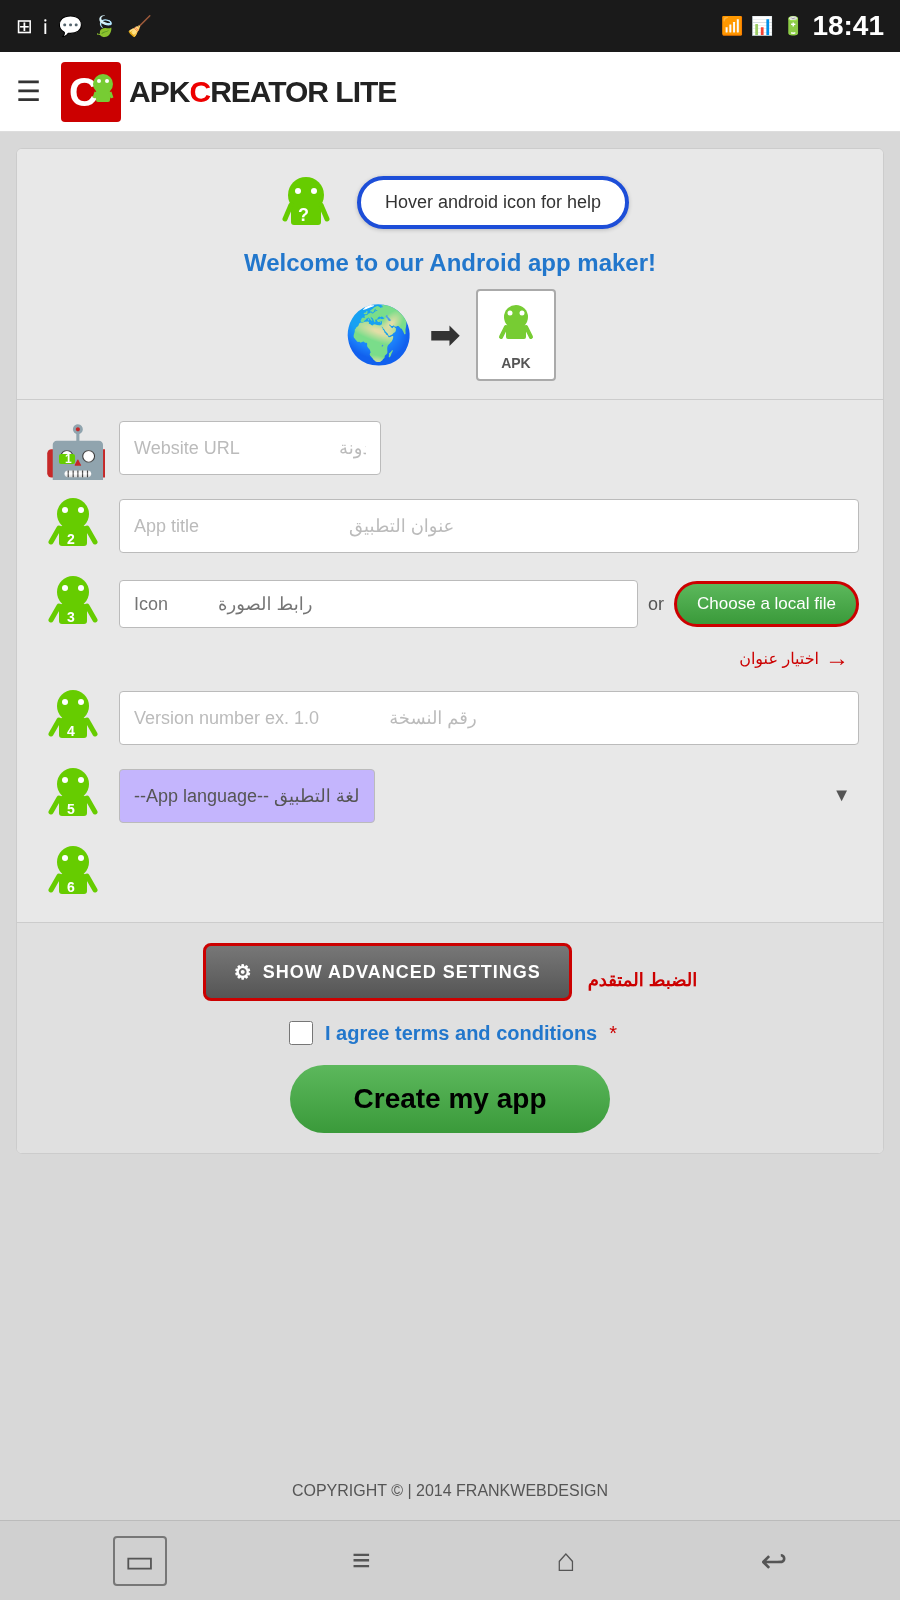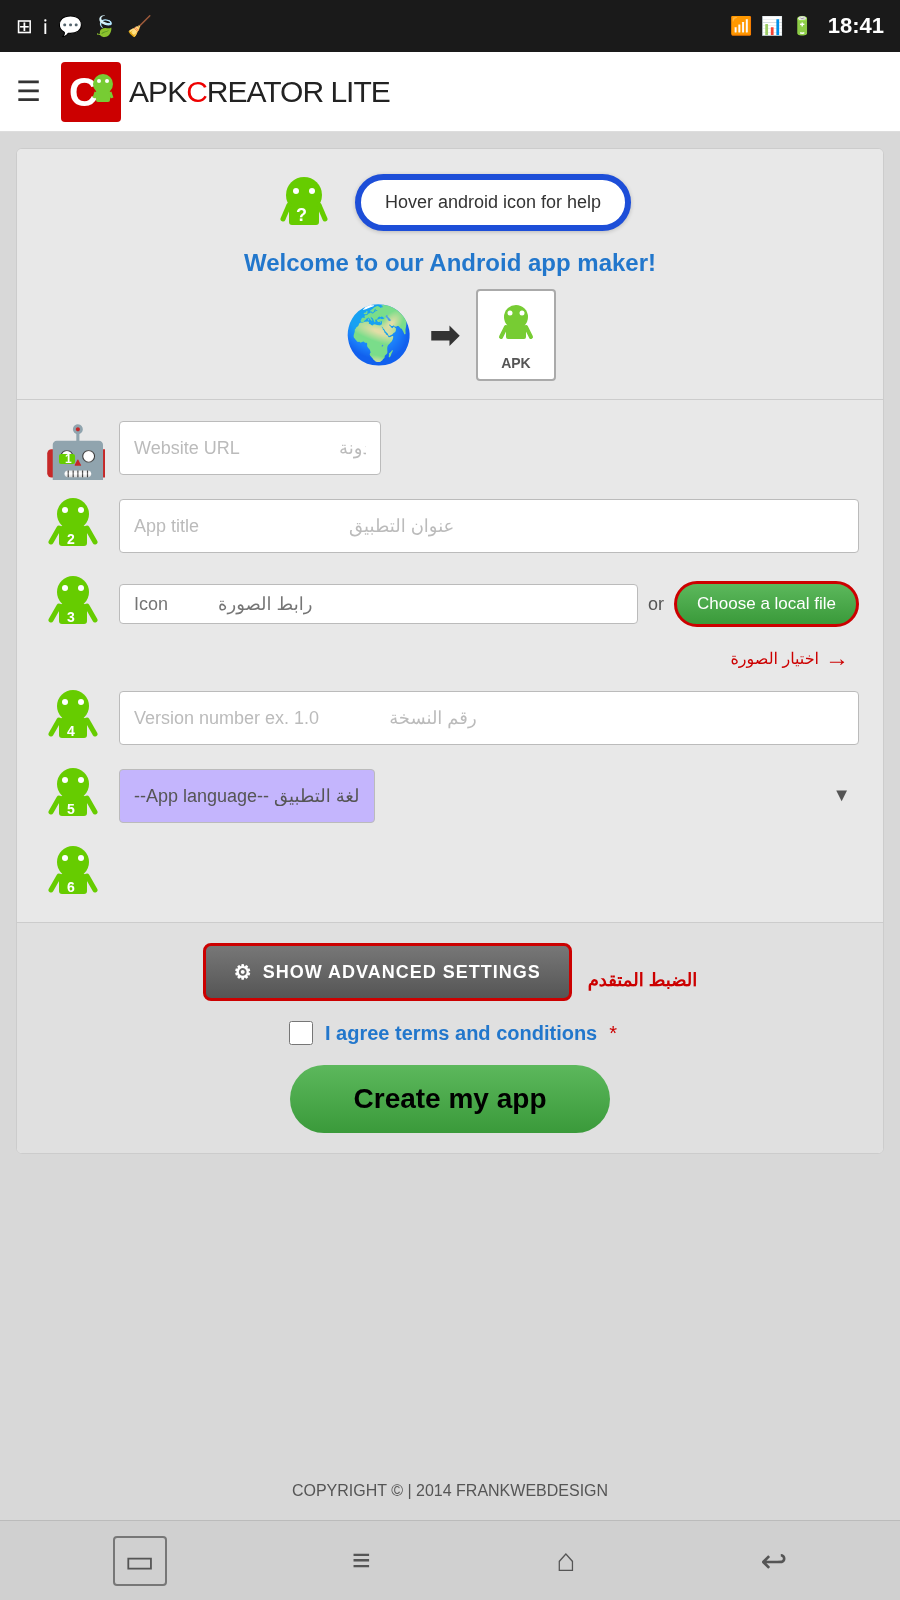--- a/index.html
+++ b/index.html
@@ -34,23 +34,22 @@
     }
     .status-bar-right {
       display: flex;
       align-items: center;
       gap: 8px;
       color: white;
       font-size: 18px;
     }
     .time-text {
       color: white;
-      font-size: 22px;
-      font-weight: bold;
-      margin-left: 6px;
+      font-size: 28px;
+      font-weight: bold;
     }
 
     
     .nav-bar {
       background: white;
       height: 80px;
       display: flex;
       align-items: center;
       padding: 0 16px;
       gap: 20px;
@@ -66,21 +65,21 @@
       display: flex;
       align-items: center;
       gap: 8px;
     }
     .logo-icon {
       width: 60px;
       height: 60px;
     }
     .logo-text {
       font-size: 30px;
-      font-weight: normal;
+      font-weight: bold;
       color: #222;
       letter-spacing: -1px;
     }
     .logo-text span {
       color: #e00;
     }
 
     
     .main-content {
       flex: 1;
@@ -112,21 +111,21 @@
       align-items: center;
       gap: 16px;
     }
     .help-bubble {
       background: white;
       border-radius: 30px;
       padding: 12px 24px;
       font-size: 18px;
       color: #333;
       box-shadow: 0 1px 4px rgba(0,0,0,0.2);
-      border: 6px solid #1d4ed8;
+      border: 4px solid #1d4ed8;
     }
     .welcome-text {
       color: #2277cc;
       font-size: 24px;
       font-weight: bold;
       text-align: center;
     }
     .conversion-row {
       display: flex;
       align-items: center;
@@ -188,21 +187,21 @@
     }
 
     
     .icon-field-row {
       display: flex;
       align-items: center;
       gap: 10px;
     }
     .icon-input {
       flex: 1;
-      height: 40px;
+      height: 48px;
       border: 1px solid #bbb;
       border-radius: 4px;
       background: white;
       padding: 0 14px;
       font-size: 18px;
       color: #8b5cf6;
     }
     .or-text {
       font-size: 18px;
       color: #555;
@@ -496,21 +495,21 @@
           </div>
           <div class="icon-field-row" style="flex:1;">
             <input class="icon-input" type="text" placeholder="Icon          رابط الصورة" style="flex: 1 1 0%;">
             <span class="or-text">or</span>
             <button class="choose-file-btn red-border">
               <span>Choose a local file</span>
             </button>
           </div>
         </div>
         <div style="display:flex; justify-content:flex-end; width:100%; padding-right:10px; align-items:center; gap:6px;">
-          <span class="annotation-text">اختيار الصورة</span>
+          <span class="annotation-text">اختيار عنوان</span>
           <span class="annotation-arrow">→</span>
         </div>
       </div>
 
       <div class="field-row">
         <div style="flex-shrink:0; width:64px; height:64px;">
           <svg viewBox="0 0 64 64" width="64" height="64" xmlns="http://www.w3.org/2000/svg">
             <circle cx="32" cy="20" r="16" fill="#66cc00"></circle>
             <rect x="18" y="32" width="28" height="20" fill="#66cc00" rx="3"></rect>
             <circle cx="24" cy="16" r="3" fill="white"></circle>

